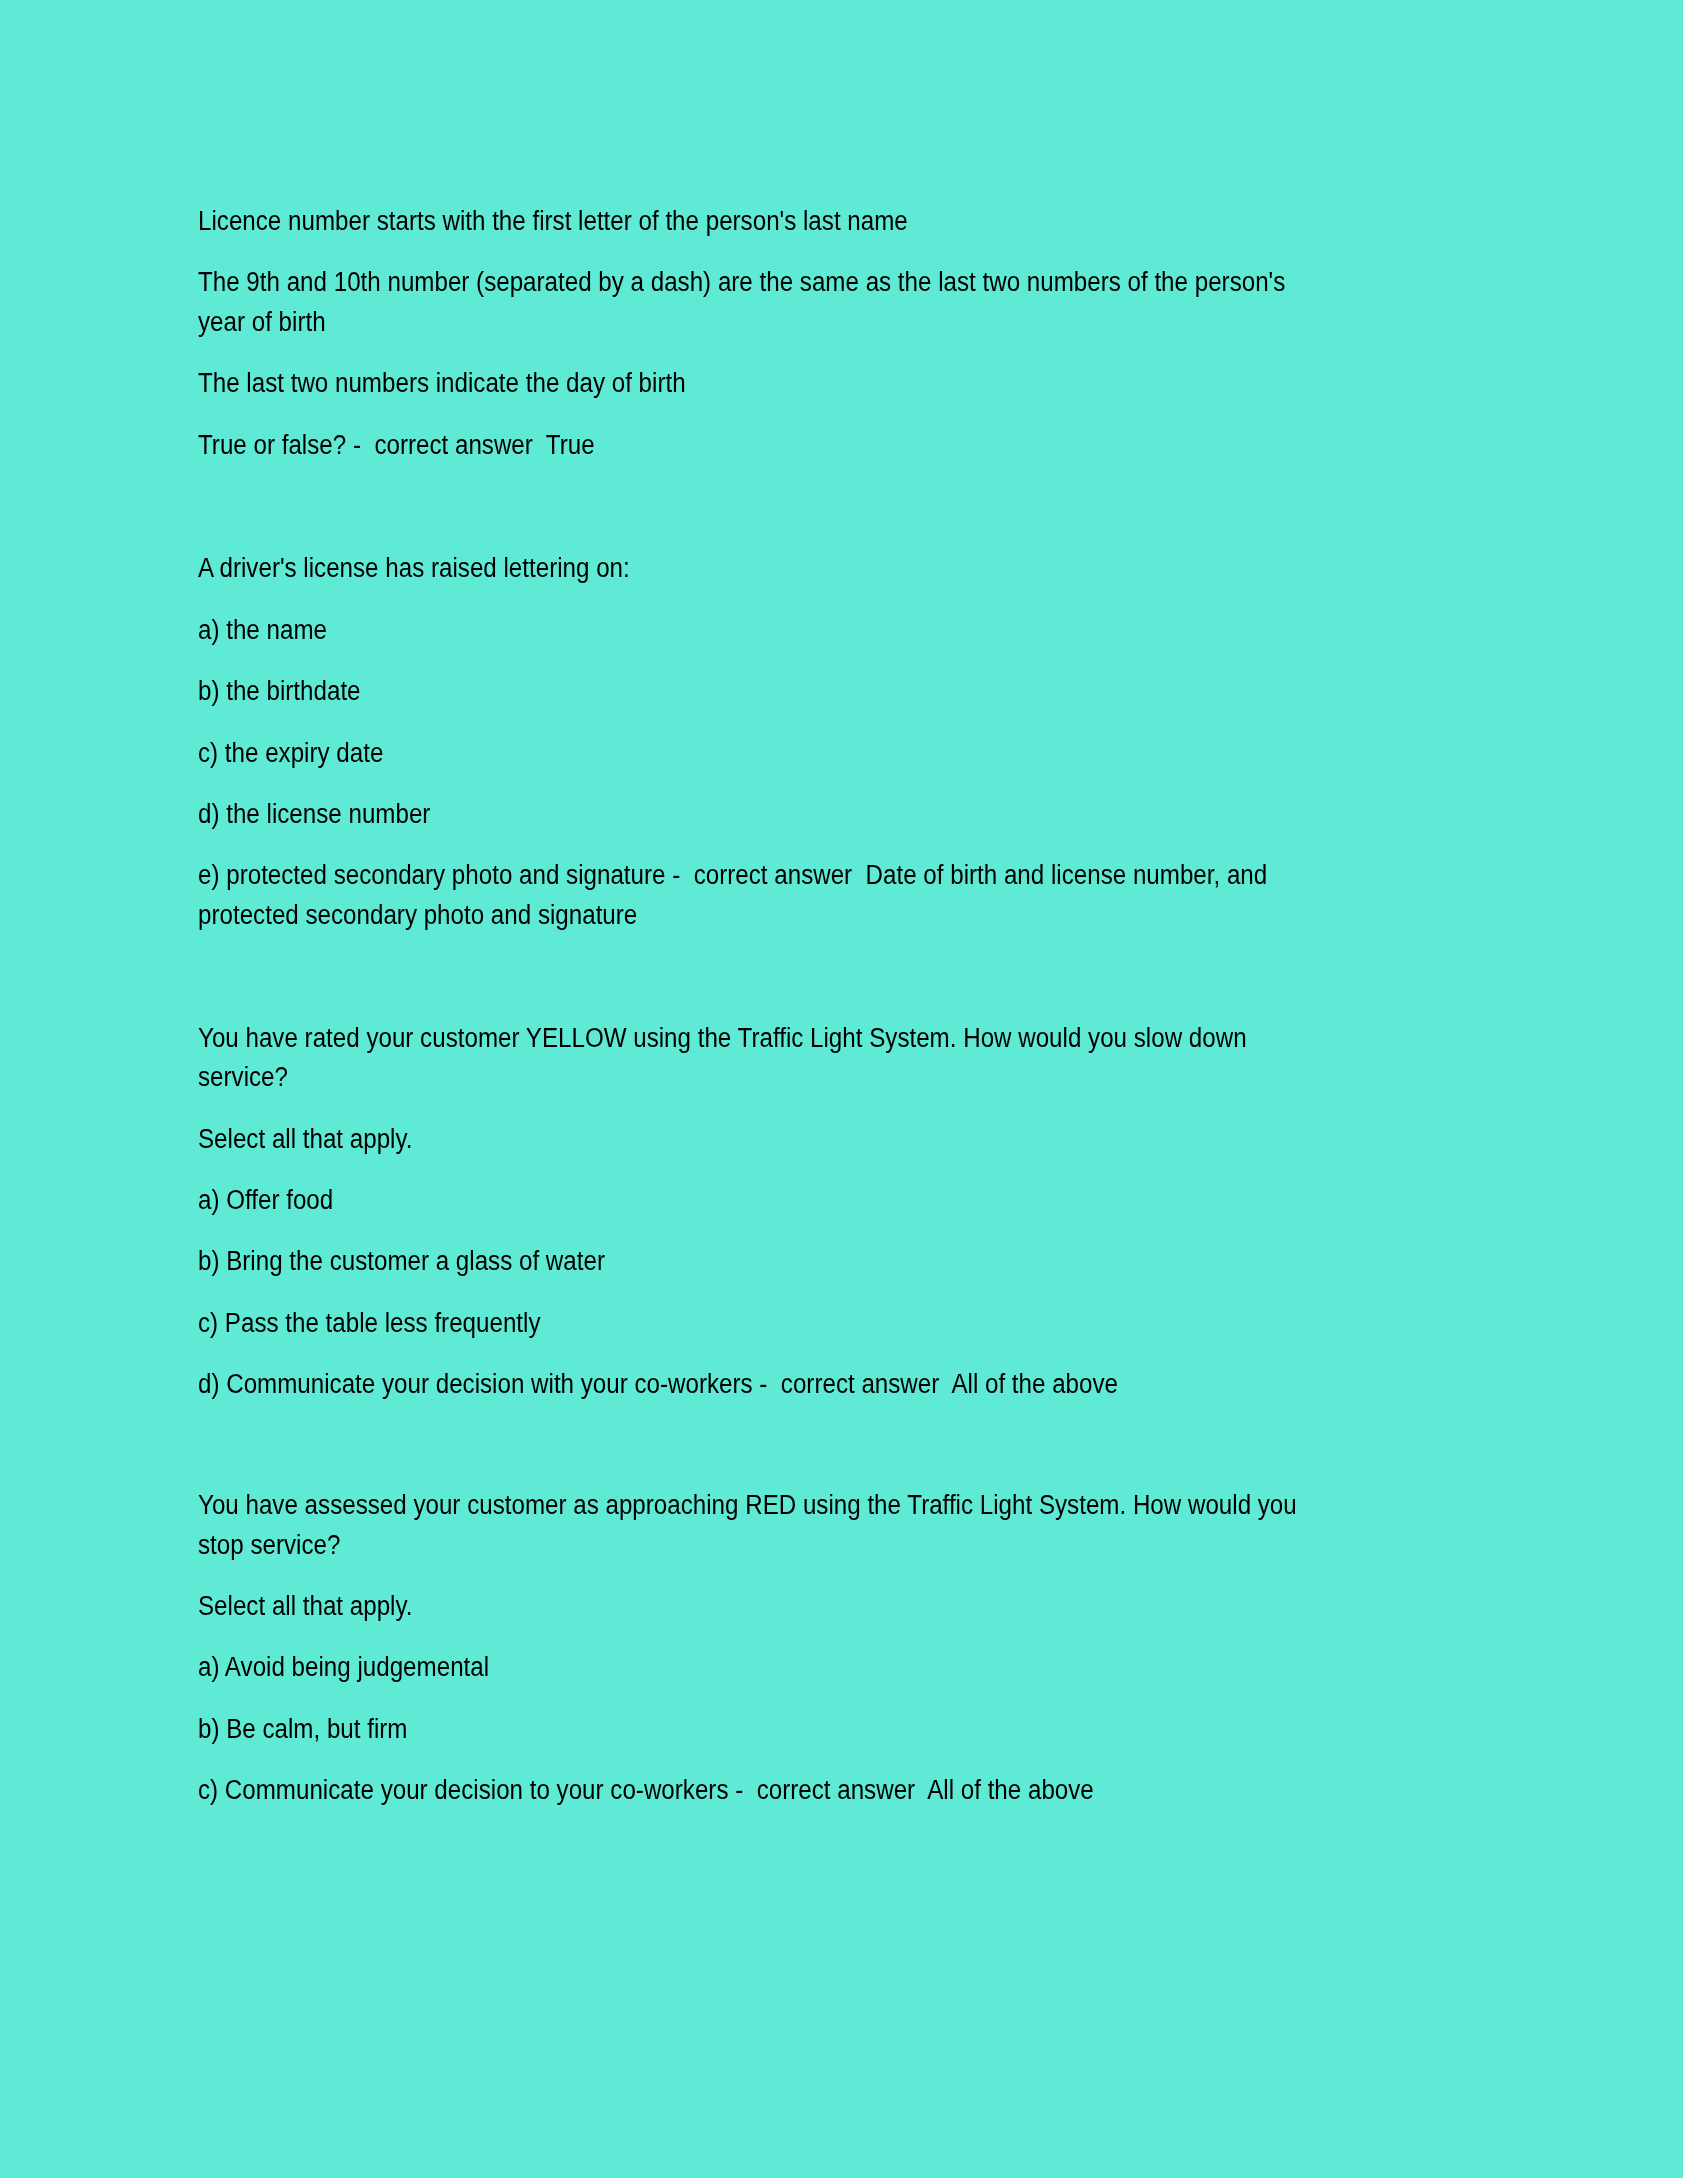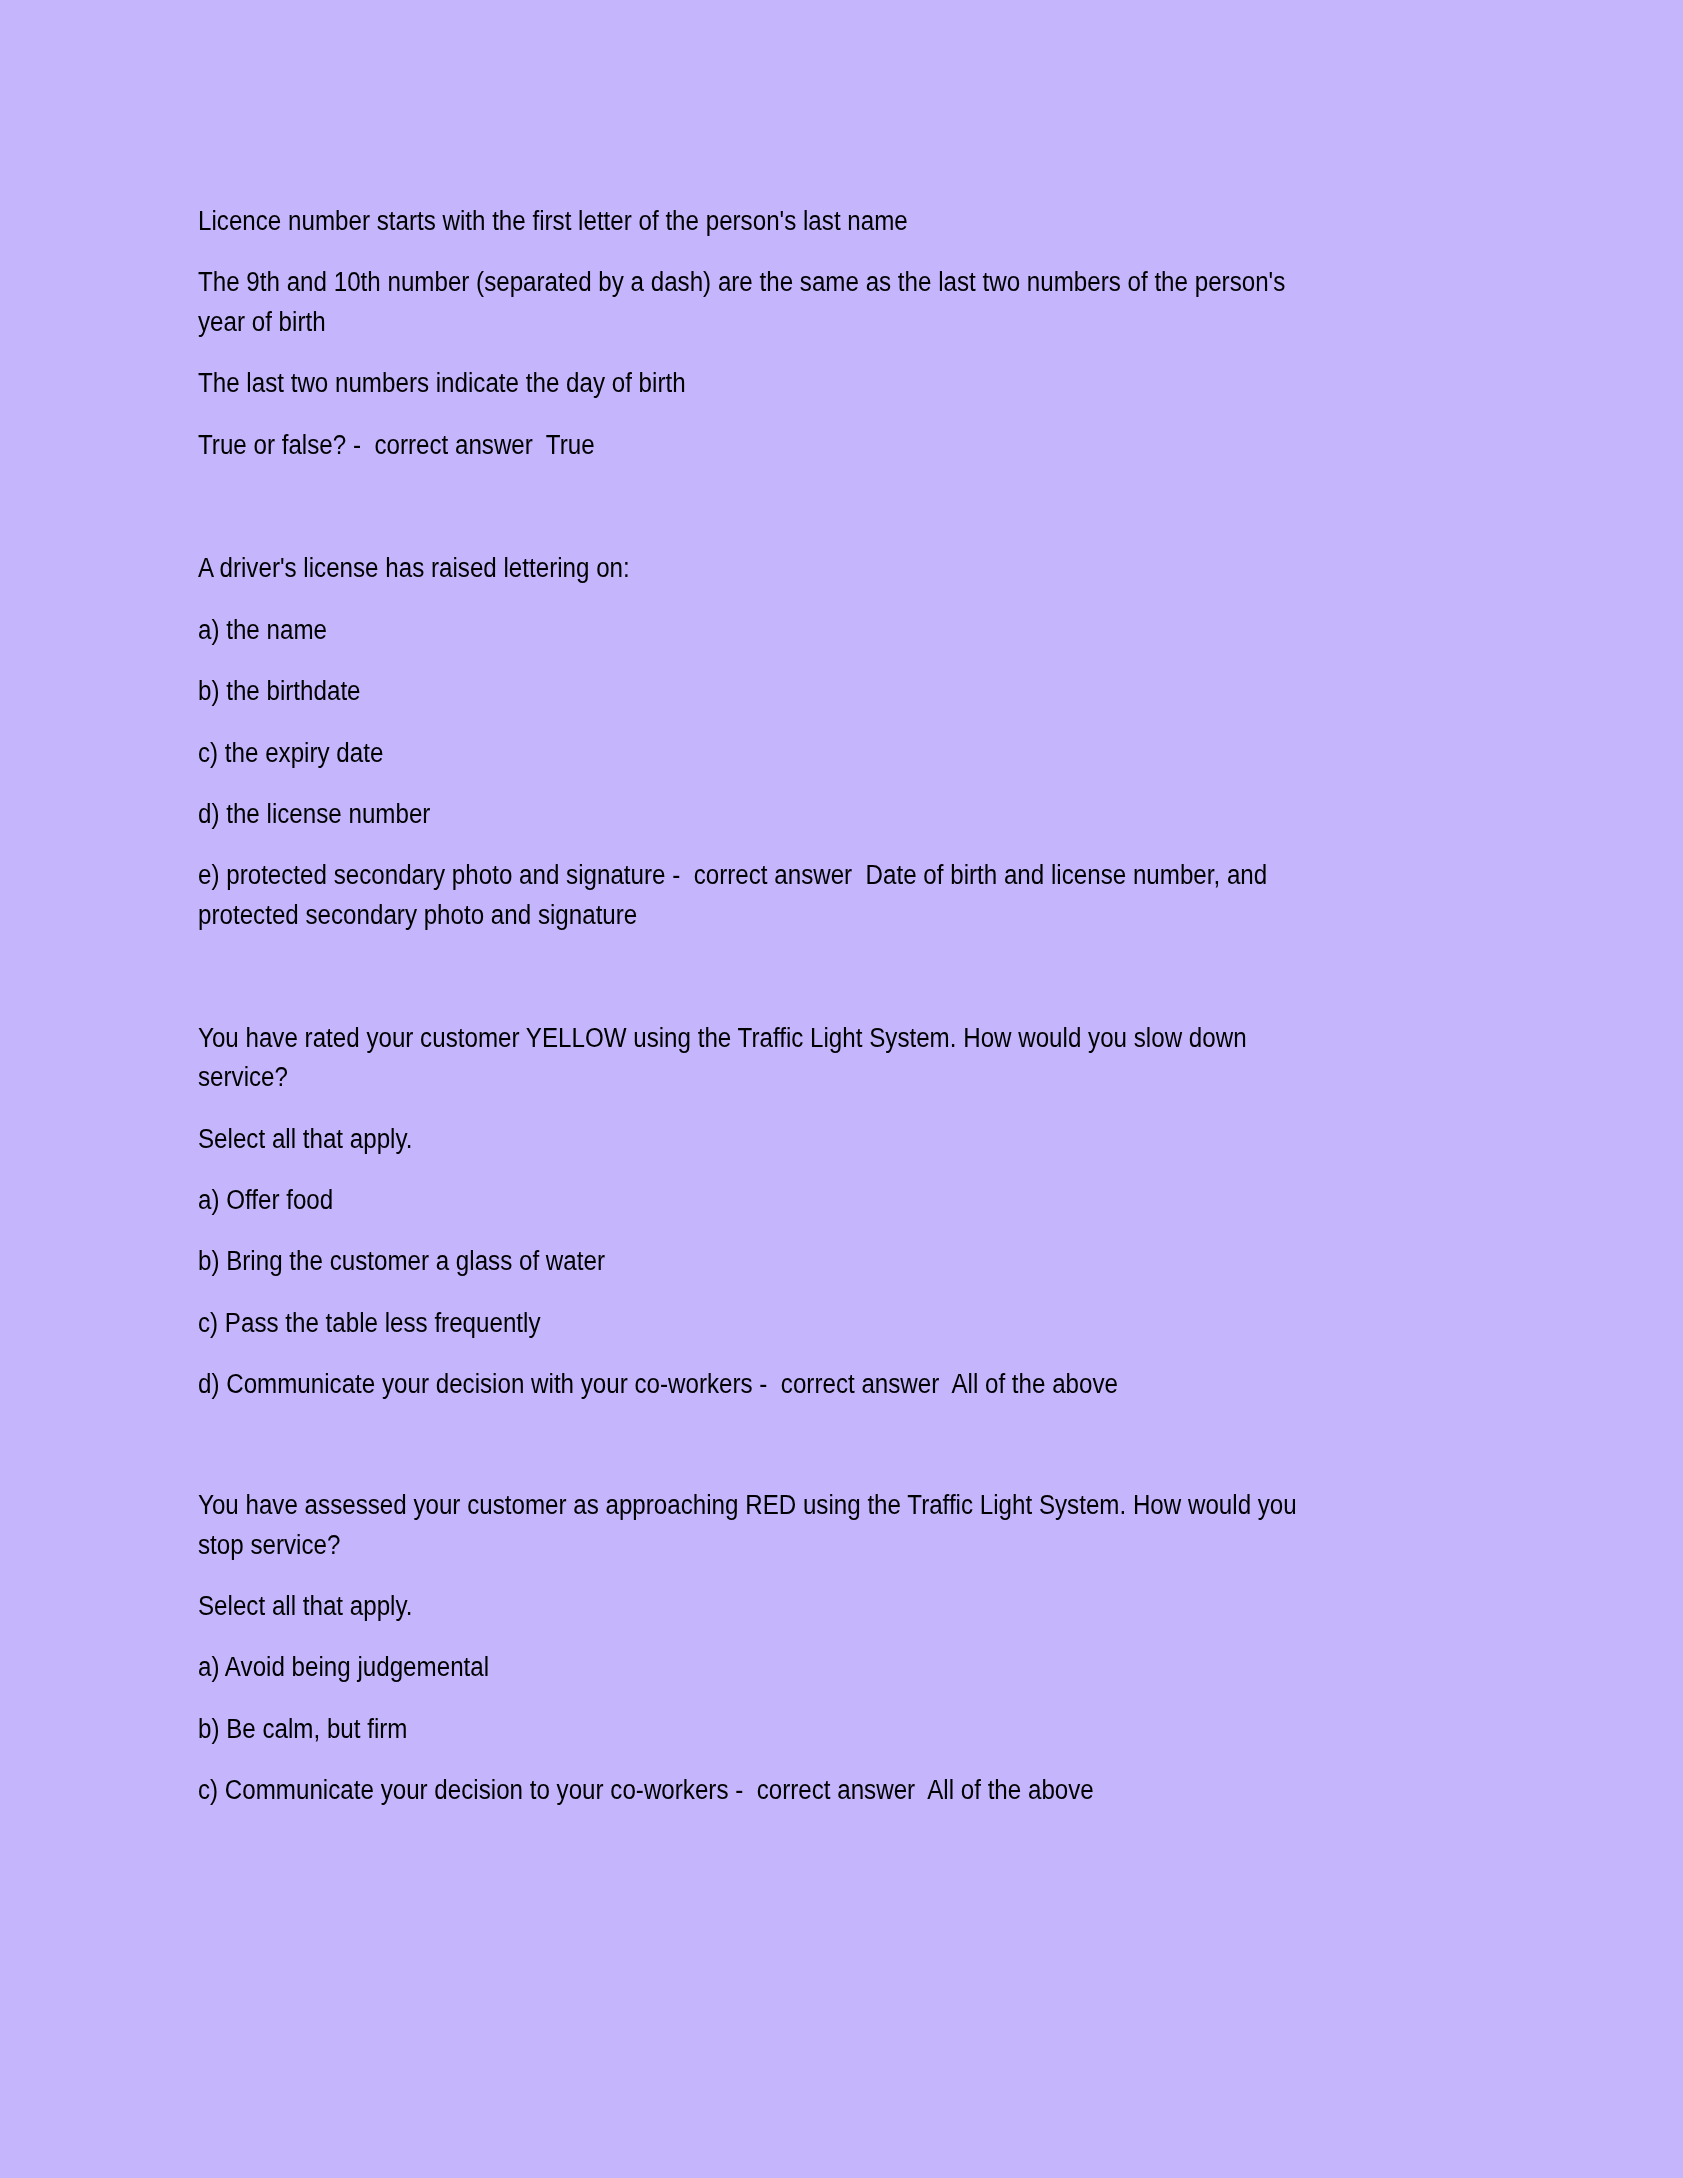--- a/index.html
+++ b/index.html
@@ -13,21 +13,21 @@
     position: relative;
     overflow: hidden;
     font-family: "Liberation Sans", sans-serif;
     color: #000000;
   }
   .page {
     position: absolute;
     left: 0; top: 0;
     width: 1683px;
     height: 2178px;
-    background: #c4b5fd;
+    background: #5eead4;
   }
   .line {
     position: absolute;
     left: 198px;
     font-size: 27px;
     line-height: 32px;
     white-space: pre;
     transform: scaleX(0.895);
     transform-origin: 0 0;
   }

